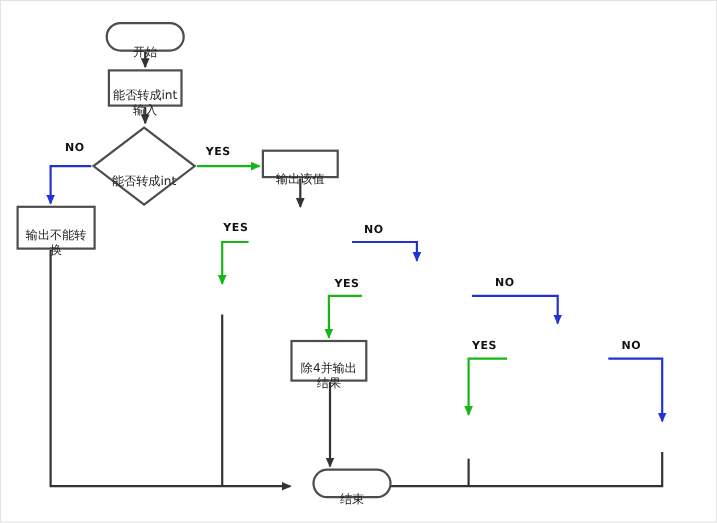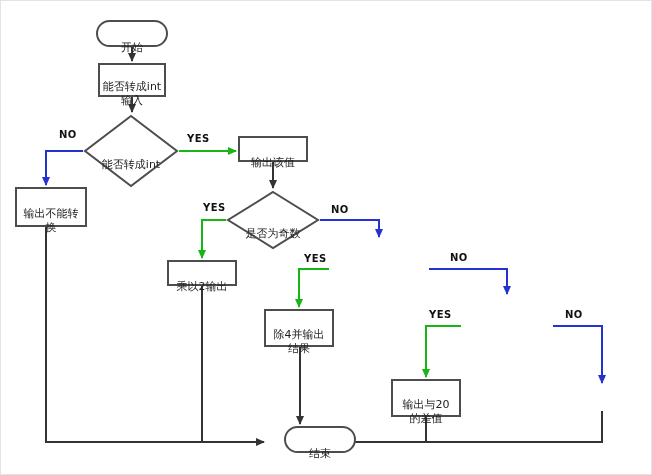--- a/index.html
+++ b/index.html
@@ -78,43 +78,30 @@
     <span class="nlabel">能否转成int
 输入</span>
   </div>
   <div class="node box" style="left:14px;top:186px;width:72px;height:40px">
     <span class="nlabel">输出不能转
 换</span>
   </div>
   <div class="node box" style="left:237px;top:135px;width:70px;height:26px">
     <span class="nlabel">输出该值</span>
   </div>
-  <div class="node box" style="left:166px;top:259px;width:70px;height:26px">
-    <span class="nlabel">乘以2输出</span>
-  </div>
   <div class="node box" style="left:263px;top:308px;width:70px;height:38px">
     <span class="nlabel">除4并输出
 结果</span>
-  </div>
-  <div class="node box" style="left:390px;top:378px;width:70px;height:38px">
-    <span class="nlabel">输出与20
-的差值</span>
   </div>
 
   <div class="node diamond" style="left:82px;top:113px;width:96px;height:74px">
     <svg viewBox="0 0 96 74" preserveAspectRatio="none">
       <polygon points="48,2 94,37 48,72 2,37"></polygon>
     </svg>
     <span class="nlabel">能否转成int</span>
-  </div>
-  <div class="node diamond" style="left:225px;top:189px;width:94px;height:60px">
-    <svg viewBox="0 0 94 60" preserveAspectRatio="none">
-      <polygon points="47,2 92,30 47,58 2,30"></polygon>
-    </svg>
-    <span class="nlabel">是否为奇数</span>
   </div>
 
   <span class="edge-label" style="left:58px;top:128px">NO</span>
   <span class="edge-label" style="left:186px;top:132px">YES</span>
   <span class="edge-label" style="left:202px;top:201px">YES</span>
   <span class="edge-label" style="left:330px;top:203px">NO</span>
   <span class="edge-label" style="left:303px;top:252px">YES</span>
   <span class="edge-label" style="left:449px;top:251px">NO</span>
   <span class="edge-label" style="left:428px;top:308px">YES</span>
   <span class="edge-label" style="left:564px;top:308px">NO</span>

